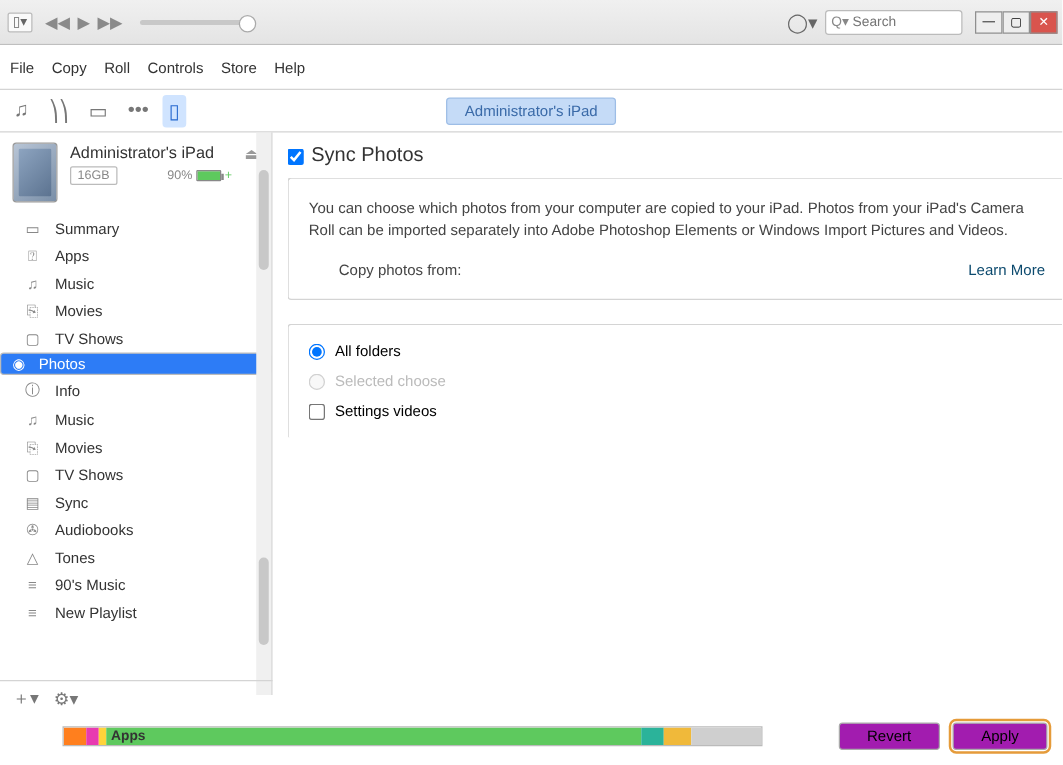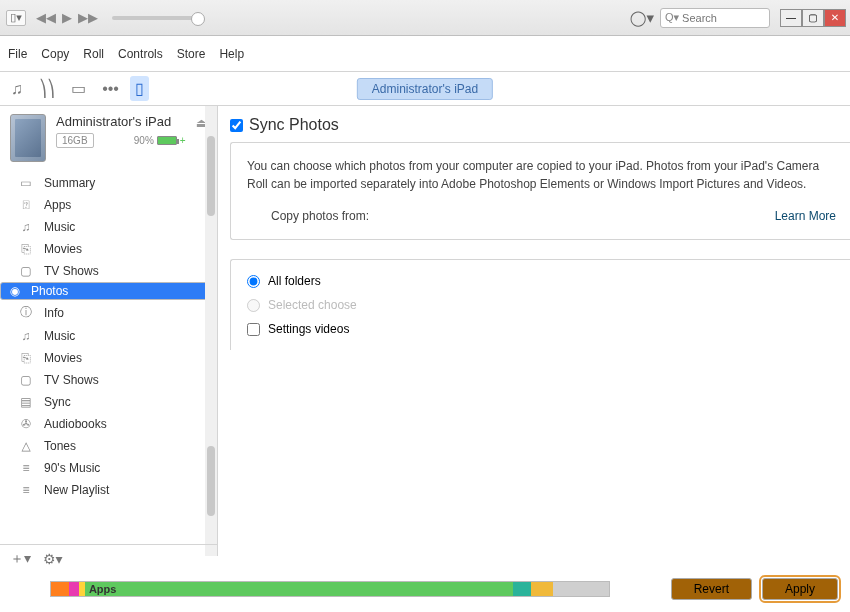--- a/index.html
+++ b/index.html
@@ -75,21 +75,21 @@
 .panel2{border:1px solid #d4d4d4;border-right:none;border-bottom:none;border-radius:3px 0 0 0;padding:14px 16px;margin-top:19px;}
 .radio-row{display:flex;align-items:center;gap:8px;font-size:12px;margin-bottom:10px;}
 .radio-row.dis{color:#bbb;}
 .chkrow{display:flex;align-items:center;gap:8px;font-size:12px;}
 
 
 .storage{height:30px;display:flex;align-items:center;padding:0 12px;gap:10px;}
 .sbar{flex:0 0 560px;height:16px;border:1px solid #bbb;display:flex;overflow:hidden;}
 .seg{height:100%;}
 .sbtns{display:flex;gap:10px;margin-left:auto;}
-.btn{border:1px solid #aaa;border-radius:3px;padding:3px 22px;font-size:12px;background:#a16207;}
+.btn{border:1px solid #aaa;border-radius:3px;padding:3px 22px;font-size:12px;background:#a21caf;}
 .btn.apply{outline:2px solid #e59b3a;outline-offset:1px;}
 </style>
 </head>
 <body>
 
 <div class="titlebar">
   <div class="tb-left">
     <div class="miniplayer">▯▾</div>
     <div class="play-ctrls">
       <div>◀◀</div>

